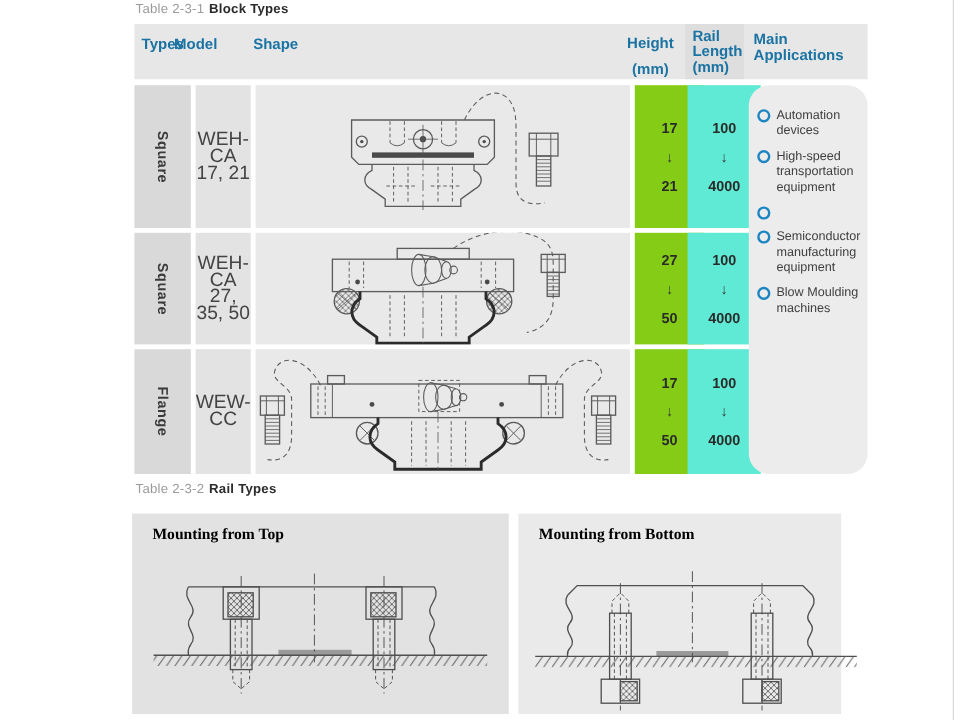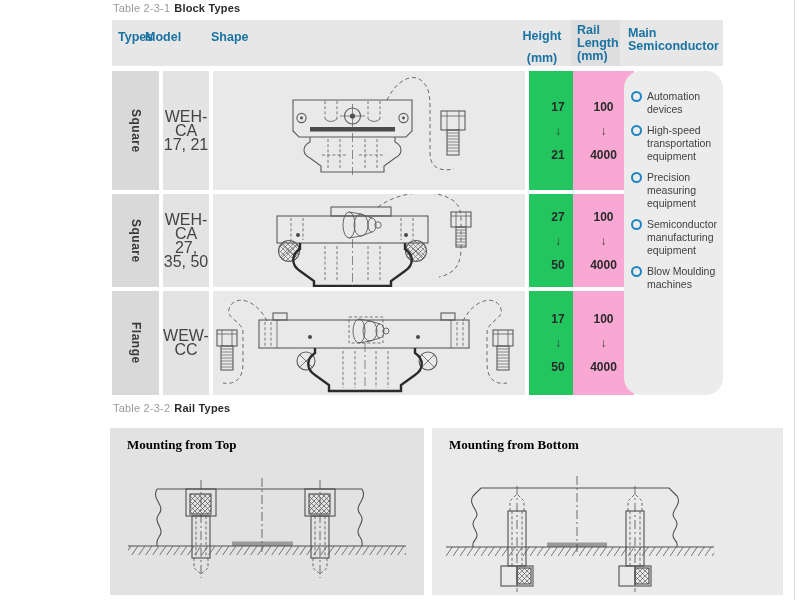--- a/index.html
+++ b/index.html
@@ -26,40 +26,40 @@
   .hd-apps   { left:516px; top:7px; }
   .hd-apps b { display:block; font-weight:bold; }
 
   
   .cell { position:absolute; box-sizing:border-box; }
   .c-type  { left:112px; width:47px; background:#d9d9d9; display:flex; align-items:center; justify-content:center; }
   .c-type span { writing-mode:vertical-rl; font-size:12px; font-weight:bold; color:#3a3a3a; letter-spacing:0.5px; }
   .c-model { left:163px; width:46px; background:#e3e3e3; display:flex; flex-direction:column; align-items:center; justify-content:center; font-size:16px; color:#444; line-height:14px; text-align:center; }
   .c-shape { left:213px; width:312px; background:#e9e9e9; }
   .c-shape svg { display:block; }
-  .c-height { left:529px; width:58px; background:#22c55e; }
-  .c-rail   { left:573px; width:61px; background:#f9a8d4; }
+  .c-height { left:529px; width:58px; background:#84cc16; }
+  .c-rail   { left:573px; width:61px; background:#5eead4; }
   .vals { display:flex; flex-direction:column; align-items:center; justify-content:center; height:100%; gap:13px; font-size:12px; font-weight:bold; color:#2a2a2a; }
   .vals .arr { font-weight:normal; font-size:12px; color:#3a3a3a; line-height:8px; }
 
   .r1 { top:71px;  height:119px; }
   .r2 { top:194px; height:93px;  }
   .r3 { top:291px; height:104px; }
 
   
   .c-apps { position:absolute; left:624px; top:71px; width:99px; height:324px; background:#ececec; box-sizing:border-box; padding:19px 3px 0 7px;border-radius:17px; }
   .c-apps ul { list-style:none; margin:0; padding:0; }
   .c-apps li { display:flex; gap:5px; margin-bottom:8px; }
   .dot { flex:none; width:7px; height:7px; border:2.6px solid #1d86c2; border-radius:50%; margin-top:1px; background:#ececec; }
   .app-text { font-size:10.5px; line-height:13px; color:#3f3f3f; }
 
   
   .panel { position:absolute; top:428px; height:167px; }
   #panel-top    { left:110px; width:314px; background:#e2e2e2; }
-  #panel-bottom { left:432px; width:351px; background:#eaeaea; }
+  #panel-bottom { left:432px; width:269px; background:#eaeaea; }
   .panel-title { position:absolute; left:17px; top:9px; font-size:13px; font-weight:bold; color:#000000;font-family:Liberation Serif, serif; }
   .panel svg { position:absolute; left:0; top:28px; }
 
   .page-edge { position:absolute; left:794px; top:0; width:1px; height:600px; background:#d8d8d8; }
 </style>
 </head>
 <body>
 
 <div class="page">
 
@@ -74,21 +74,21 @@
     <span class="hd-shape">Shape</span>
     <span class="hd-height-1">Height</span>
     <span class="hd-height-2">(mm)</span>
     <div class="hd-rail">
       <b>Rail</b>
       <b>Length</b>
       <b>(mm)</b>
     </div>
     <div class="hd-apps">
       <b>Main</b>
-      <b>Semiconductor</b>
+      <b>Applications</b>
     </div>
   </div>
 
   <div class="cell c-type r1">
     <span>Square</span>
   </div>
   <div class="cell c-model r1">
     <span>WEH-CA</span>
     <span>17, 21</span>
   </div>
@@ -267,21 +267,20 @@
       <li class="app">
           <span class="dot"></span>
           <span class="app-text">Automation devices</span>
         </li>
       <li class="app">
           <span class="dot"></span>
           <span class="app-text">High-speed transportation equipment</span>
         </li>
       <li class="app">
           <span class="dot"></span>
-          <span class="app-text">Precision measuring equipment</span>
         </li>
       <li class="app">
           <span class="dot"></span>
           <span class="app-text">Semiconductor manufacturing equipment</span>
         </li>
       <li class="app">
           <span class="dot"></span>
           <span class="app-text">Blow Moulding machines</span>
         </li>
     </ul>

